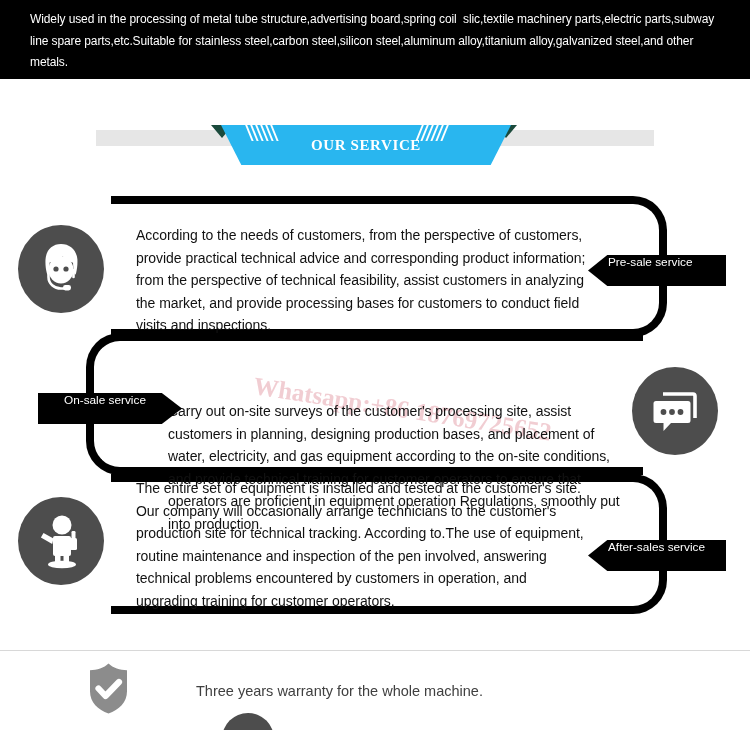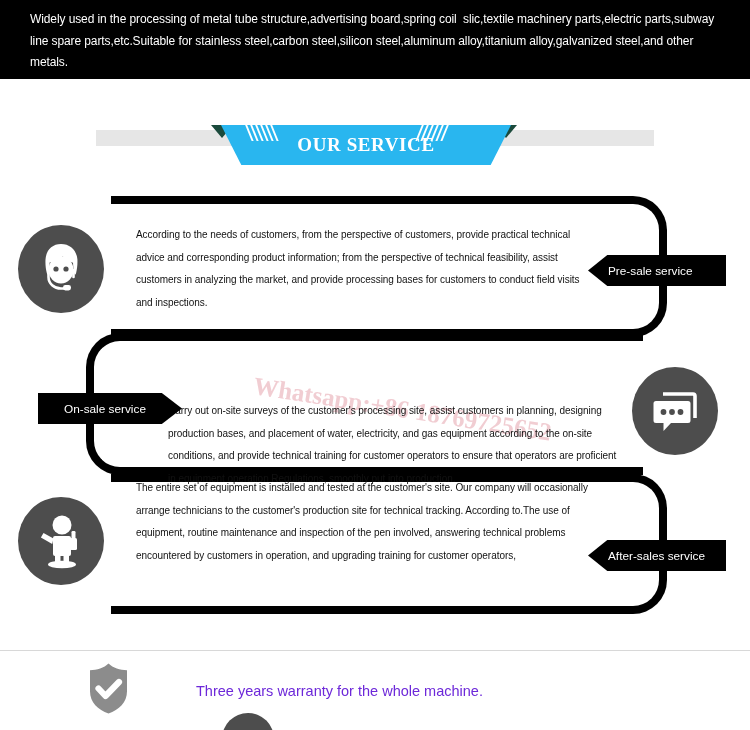--- a/index.html
+++ b/index.html
@@ -78,21 +78,21 @@
     left: 0;
     top: 0;
     width: 290px;
     height: 40px;
     display: flex;
     align-items: center;
     justify-content: center;
     color: #ffffff;
     font-family: "Liberation Serif", serif;
     font-weight: bold;
-    font-size: 19px;
+    font-size: 15px;
     letter-spacing: 0.6px;
     z-index: 3;
   }
   .ribbon-slashes {
     position: absolute;
     top: 11px;
     height: 18px;
     display: flex;
     gap: 3px;
     z-index: 2;
@@ -126,21 +126,21 @@
     border-right: none;
   }
   .svc-frame.b3 {
     left: 111px; top: 474px; width: 556px; height: 140px;
     border-radius: 0 34px 34px 0;
     border-left: none;
   }
 
   .svc-text {
     position: absolute;
-    font-size: 10px;
+    font-size: 14px;
     line-height: 22.5px;
     color: #111111;
     letter-spacing: -0.05px;
     z-index: 4;
   }
   .svc-text.t1 { left: 136px; top: 224px; width: 452px; }
   .svc-text.t2 { left: 168px; top: 352px; width: 452px; margin-top: 48px; }
   .svc-text.t3 { left: 136px; top: 477px; width: 452px; }
 
   
@@ -158,21 +158,20 @@
   .icon-circle.c3 { left: 18px;  top: 497px; width: 86px; height: 88px; }
 
   
   .tag {
     position: absolute;
     height: 31px;
     background: #000000;
     color: #ffffff;
     font-size: 11.8px;
     display: flex;
-    align-items: center;
     z-index: 6;
   }
   .tag.right-pointing {
     left: 38px; top: 393px; width: 118px;
     padding-left: 26px;
     clip-path: polygon(0 0, 86% 0, 100% 50%, 86% 100%, 0 100%);
   }
   .tag.left-pointing {
     width: 118px;
     padding-left: 20px;
@@ -190,21 +189,21 @@
   }
   .warranty-row {
     position: absolute;
     left: 85px; top: 662px;
     display: flex;
     align-items: center;
   }
   .warranty-text {
     margin-left: 64px;
     font-size: 14.5px;
-    color: #6d28d9;
+    color: #404040;
   }
   .bottom-circle {
     position: absolute;
     left: 222px; top: 713px;
     width: 52px; height: 52px;
     border-radius: 50%;
     background: #4d4d4d;
   }
 
   

